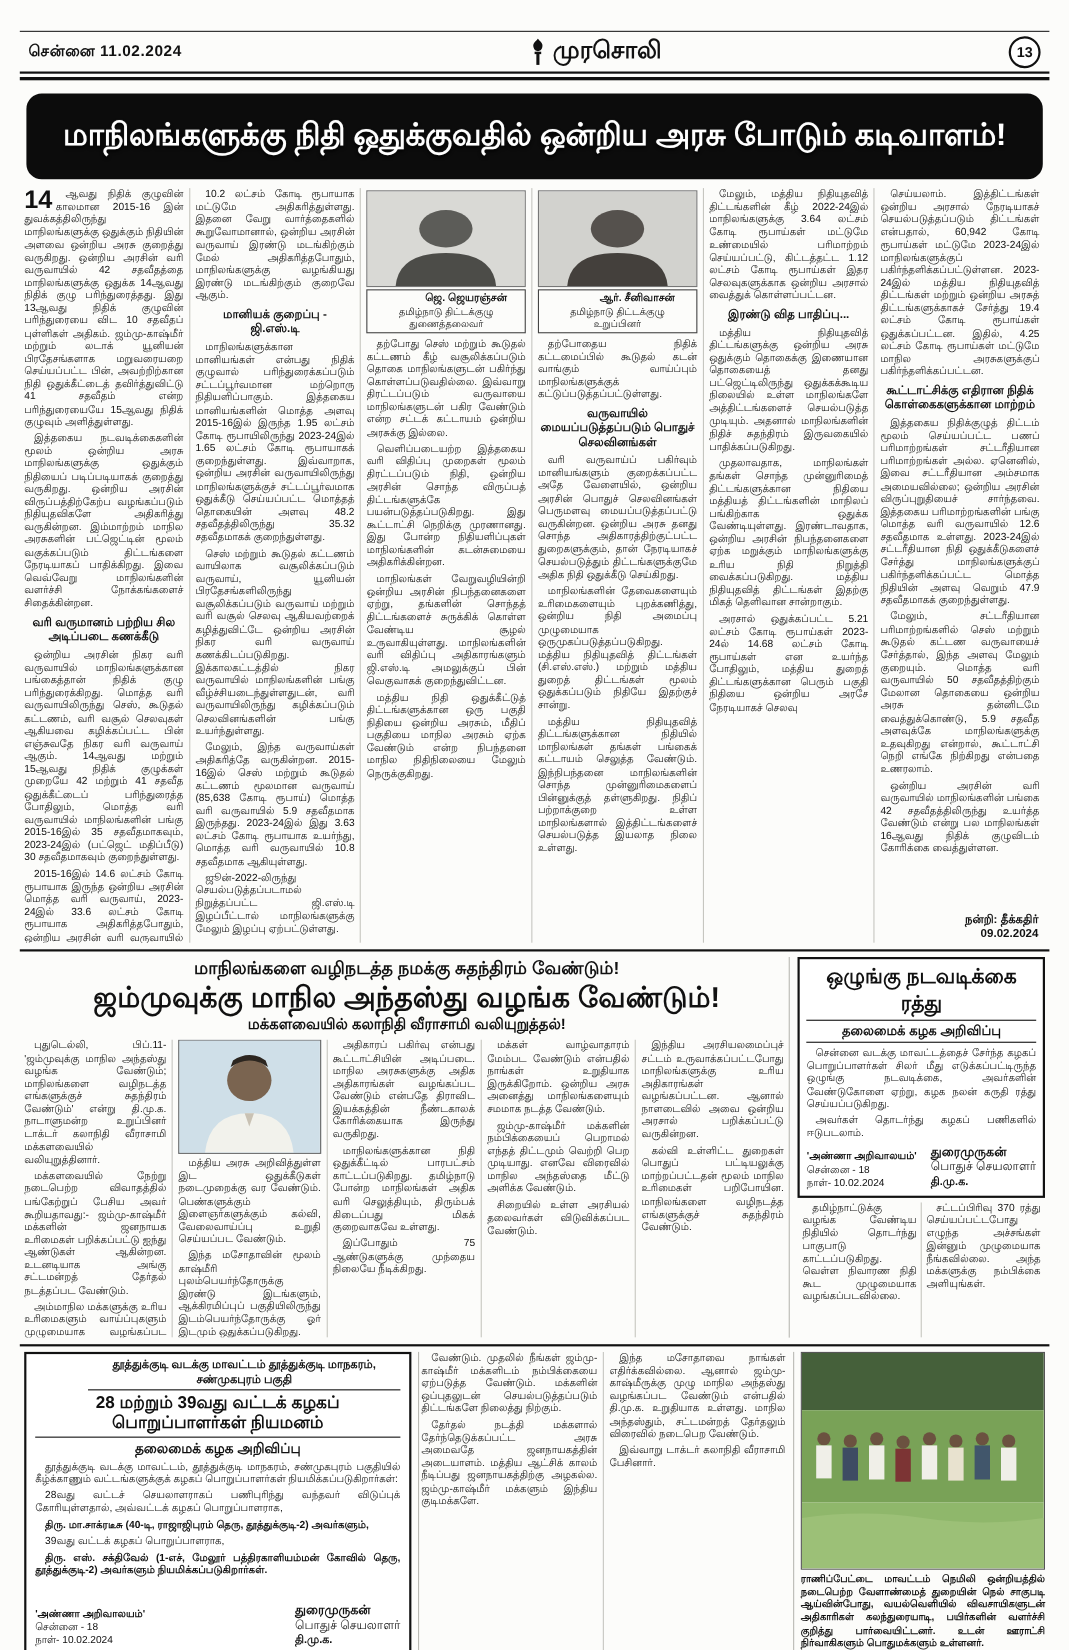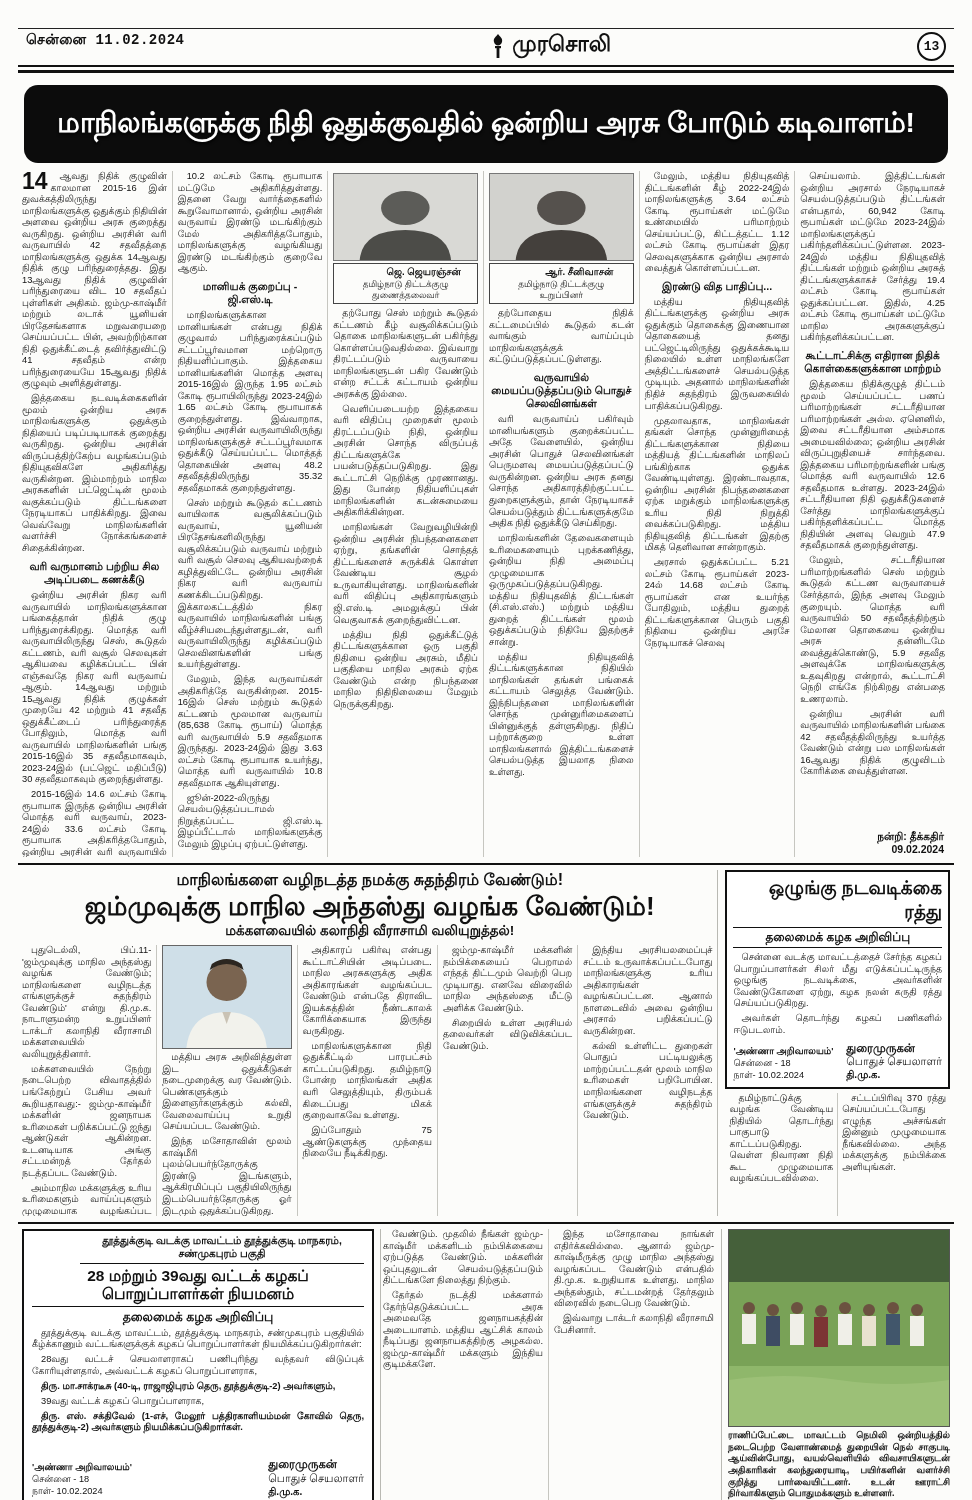--- a/index.html
+++ b/index.html
@@ -1,20 +1,20 @@
 <!DOCTYPE html>
 <html><head>
 <meta charset="utf-8">
 <style>
   html,body{margin:0;padding:0;background:#e9e8e4;}
   .page{position:relative;width:972px;height:1500px;margin:0 auto;background:#fcfcfa;color:#111;
         font-family:"Liberation Sans",sans-serif;overflow:hidden;box-shadow:0 0 0 1px #cfcfc9;}
   
   .top-rule{margin:28px 18px 0;border-top:1.5px solid #222;}
-  .header-row{display:flex;align-items:flex-start;justify-content:space-between;padding:3px 26px 2px;height:30px;font-family:Liberation Mono, monospace;}
+  .header-row{display:flex;align-items:center;justify-content:space-between;padding:3px 26px 2px;height:30px;}
   .dateline{font-weight:bold;font-size:14px;letter-spacing:.5px;}
   .masthead{display:flex;align-items:center;gap:6px;font-weight:bold;font-size:22px;}
   .masthead svg{display:block;}
   .page-num{width:25px;height:25px;border:2.5px solid #111;border-radius:50%;display:flex;align-items:center;
             justify-content:center;font-weight:bold;font-size:13px;background:#fff;}
   .double-rule{margin:1px 18px 0;height:3px;border-top:2px solid #111;border-bottom:3.5px solid #111;}
   
   .banner{margin:12px 24px 8px;background:#0c0c0c;border-radius:14px;height:78px;display:flex;align-items:center;
           justify-content:center;overflow:hidden;}
   .banner h1{margin:0;color:#fff;font-size:28px;font-weight:bold;white-space:nowrap;letter-spacing:-.2px;
@@ -41,21 +41,21 @@
   
   .sec2{display:flex;margin:0 22px;height:346px;}
   .sec2-left{width:700px;display:flex;flex-direction:column;min-width:0;}
   .kicker{text-align:center;font-size:16px;font-weight:bold;margin:1px 0 2px;}
   .head2{text-align:center;font-size:26px;font-weight:bold;margin:0 0 3px;line-height:1.05;}
   .deck2{text-align:center;font-size:13.5px;font-weight:bold;margin:0 0 5px;}
   .sec2-cols{display:flex;flex:1;overflow:hidden;}
   .mp-photo{height:102px;border:1px solid #666;margin:0 0 3px;background:#d7e3ea;overflow:hidden;}
   .sec2-right{width:226px;border-left:1px solid #b9b9b3;padding-left:7px;display:flex;flex-direction:column;min-width:0;}
   .notice-box{border:2.5px solid #111;padding:3px 6px 5px;background:#fff;}
-  .notice-title{text-align:right;font-size:18.5px;font-weight:bold;margin:2px 0 2px;}
+  .notice-title{text-align:center;font-size:18.5px;font-weight:bold;margin:2px 0 2px;}
   .notice-sub{text-align:center;font-size:12px;font-weight:bold;border-top:1.5px solid #111;border-bottom:1.5px solid #111;
               padding:2px 0;margin-bottom:4px;}
   .notice-box .para{text-indent:8px;}
   .sig-row{display:flex;justify-content:space-between;align-items:flex-end;margin-top:5px;}
   .sig-left{font-size:9.2px;line-height:1.3;}
   .sig-left .sig-place{font-weight:bold;}
   .sig-right{text-align:left;line-height:1.25;}
   .sig-name{font-weight:bold;font-size:11.5px;}
   .sig-role{font-size:11px;}
   .sig-party{font-weight:bold;font-size:10px;}
@@ -215,20 +215,21 @@
               <p class="para">மத்திய அரசு அறிவித்துள்ள இட ஒதுக்கீடுகள் நடைமுறைக்கு வர வேண்டும். பெண்களுக்கும் இளைஞர்களுக்கும் கல்வி, வேலைவாய்ப்பு உறுதி செய்யப்பட வேண்டும்.</p>
               <p class="para">இந்த மசோதாவின் மூலம் காஷ்மீரி புலம்பெயர்ந்தோருக்கு இரண்டு இடங்களும், ஆக்கிரமிப்புப் பகுதியிலிருந்து இடம்பெயர்ந்தோருக்கு ஓர் இடமும் ஒதுக்கப்படுகிறது.</p>
             </div>
         </div>
         <div class="col">
             <p class="para">அதிகாரப் பகிர்வு என்பது கூட்டாட்சியின் அடிப்படை. மாநில அரசுகளுக்கு அதிக அதிகாரங்கள் வழங்கப்பட வேண்டும் என்பதே திராவிட இயக்கத்தின் நீண்டகாலக் கோரிக்கையாக இருந்து வருகிறது.</p>
             <p class="para">மாநிலங்களுக்கான நிதி ஒதுக்கீட்டில் பாரபட்சம் காட்டப்படுகிறது. தமிழ்நாடு போன்ற மாநிலங்கள் அதிக வரி செலுத்தியும், திரும்பக் கிடைப்பது மிகக் குறைவாகவே உள்ளது.</p>
             <p class="para">இப்போதும் 75 ஆண்டுகளுக்கு முந்தைய நிலையே நீடிக்கிறது.</p>
           </div>
         <div class="col">
+            <p class="para">மக்கள் வாழ்வாதாரம் மேம்பட வேண்டும் என்பதில் நாங்கள் உறுதியாக இருக்கிறோம். ஒன்றிய அரசு அனைத்து மாநிலங்களையும் சமமாக நடத்த வேண்டும்.</p>
             <p class="para">ஜம்மு-காஷ்மீர் மக்களின் நம்பிக்கையைப் பெறாமல் எந்தத் திட்டமும் வெற்றி பெற முடியாது. எனவே விரைவில் மாநில அந்தஸ்தை மீட்டு அளிக்க வேண்டும்.</p>
             <p class="para">சிறையில் உள்ள அரசியல் தலைவர்கள் விடுவிக்கப்பட வேண்டும்.</p>
           </div>
         <div class="col">
             <p class="para">இந்திய அரசியலமைப்புச் சட்டம் உருவாக்கப்பட்டபோது மாநிலங்களுக்கு உரிய அதிகாரங்கள் வழங்கப்பட்டன. ஆனால் நாளடைவில் அவை ஒன்றிய அரசால் பறிக்கப்பட்டு வருகின்றன.</p>
             <p class="para">கல்வி உள்ளிட்ட துறைகள் பொதுப் பட்டியலுக்கு மாற்றப்பட்டதன் மூலம் மாநில உரிமைகள் பறிபோயின. மாநிலங்களை வழிநடத்த எங்களுக்குச் சுதந்திரம் வேண்டும்.</p>
           </div>
       </div>
     </div>
 

